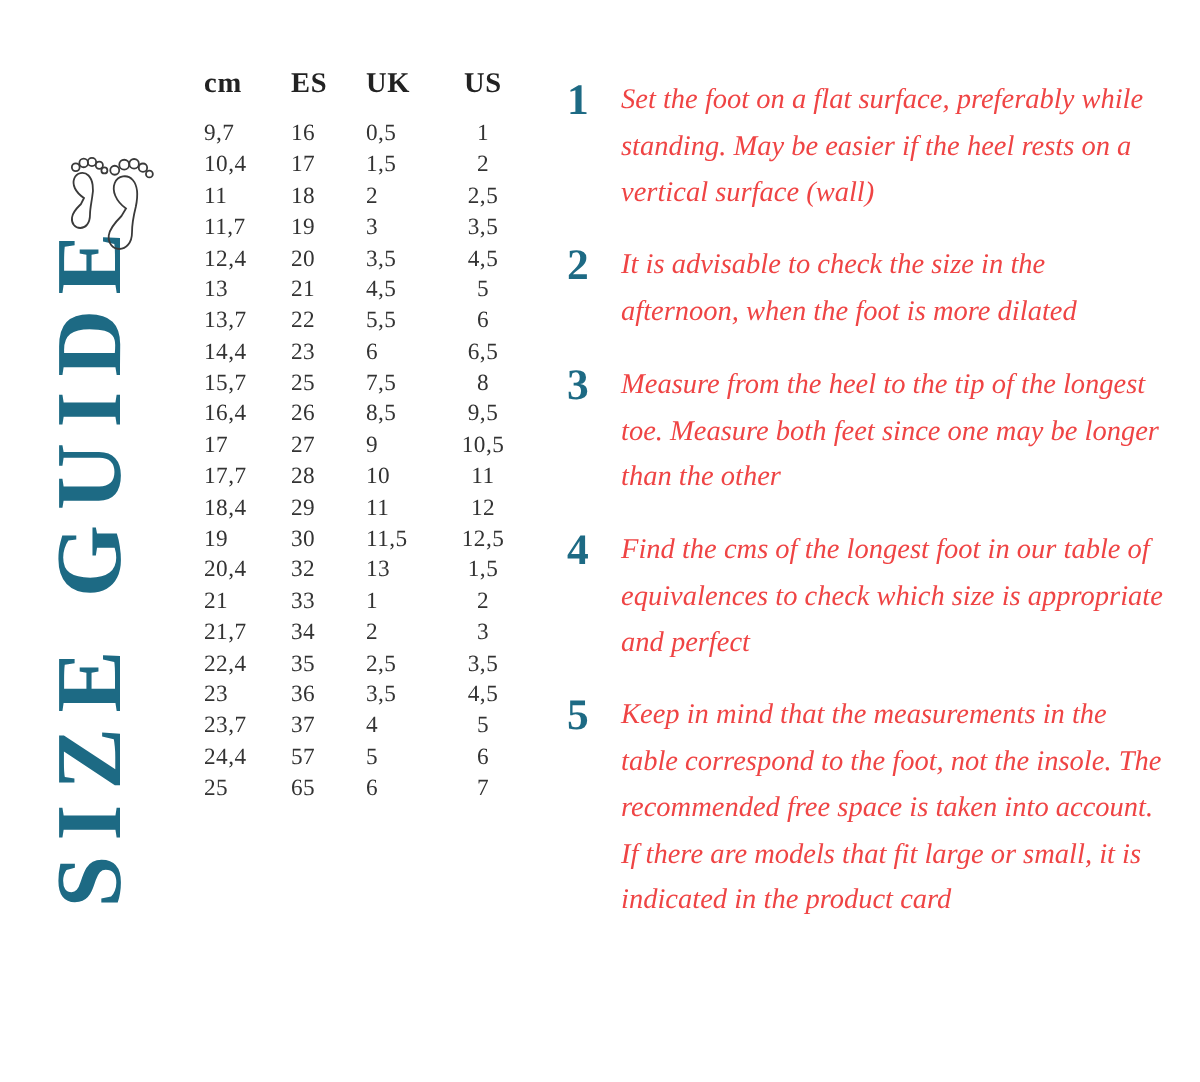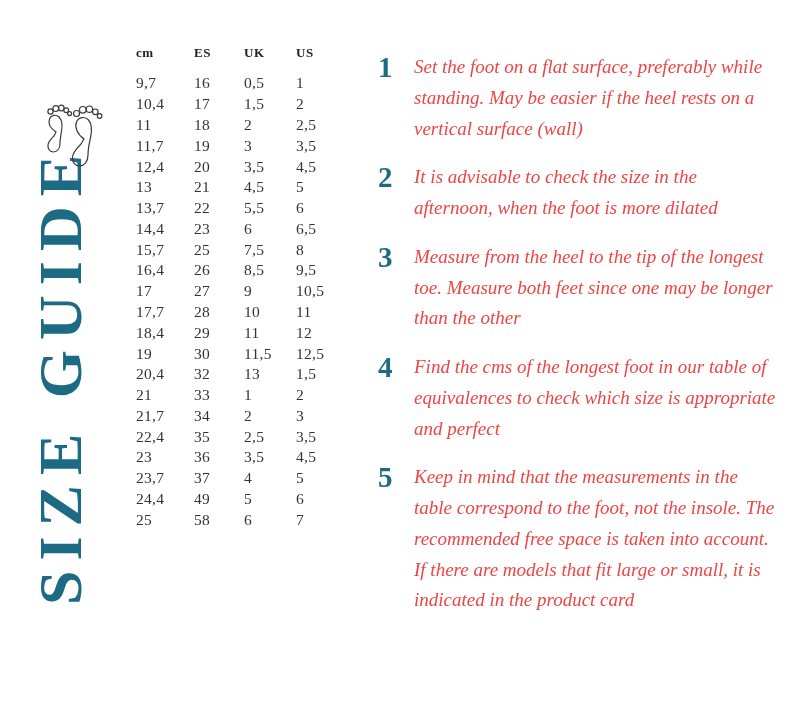--- a/index.html
+++ b/index.html
@@ -51,38 +51,38 @@
   
   #size-table {
     position: absolute;
     left: 136px;
     top: 45px;
     width: 212px;
     border-collapse: collapse;
     font-family: "Liberation Serif", serif;
   }
   #size-table th {
-    font-size: 13px;
+    font-size: 19px;
     font-weight: bold;
     color: #222;
     padding: 0 0 12px 0;
     text-align: left;
     letter-spacing: 0.5px;
   }
   #size-table td {
     font-size: 15.5px;
     color: #333;
     padding: 1.4px 0;
     text-align: left;
     letter-spacing: 0.3px;
   }
   #size-table th.c0, #size-table td.c0 { width: 58px; }
   #size-table th.c1, #size-table td.c1 { width: 50px; }
   #size-table th.c2, #size-table td.c2 { width: 52px; }
-  #size-table th.c3, #size-table td.c3 { width: 52px; }
+  #size-table th.c3, #size-table td.c3 { width: 52px; text-align: center; }
 
   
   #instructions {
     position: absolute;
     left: 378px;
     top: 52px;
     width: 400px;
   }
   .step {
     display: flex;
@@ -258,27 +258,27 @@
         <td class="c3">4,5</td>
       </tr>
       <tr>
         <td class="c0">23,7</td>
         <td class="c1">37</td>
         <td class="c2">4</td>
         <td class="c3">5</td>
       </tr>
       <tr>
         <td class="c0">24,4</td>
-        <td class="c1">49</td>
+        <td class="c1">57</td>
         <td class="c2">5</td>
         <td class="c3">6</td>
       </tr>
       <tr>
         <td class="c0">25</td>
-        <td class="c1">58</td>
+        <td class="c1">65</td>
         <td class="c2">6</td>
         <td class="c3">7</td>
       </tr>
     </tbody>
 </table>
 
 <div id="instructions">
     <div class="step">
       <div class="step-num">1</div>
       <div class="step-text">Set the foot on a flat surface, preferably while standing. May be easier if the heel rests on a vertical surface (wall)</div>

